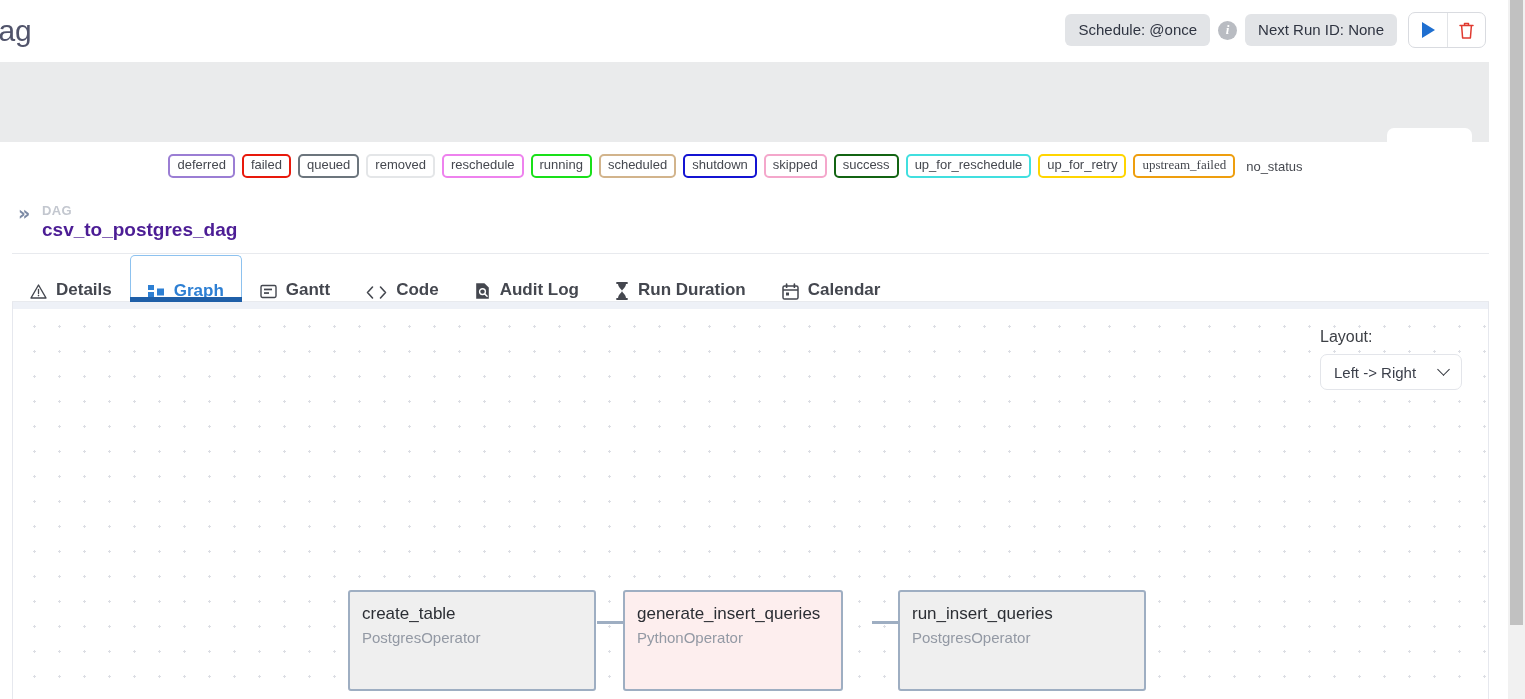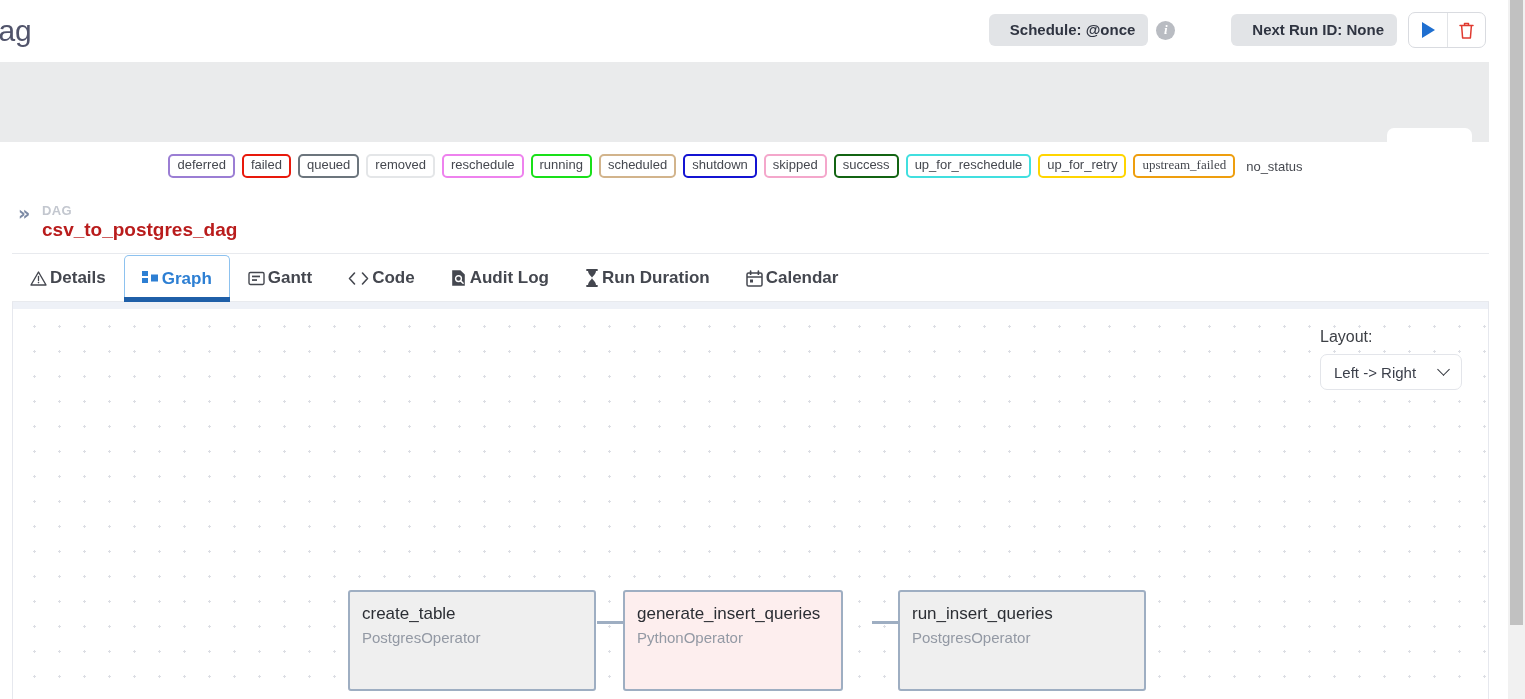--- a/index.html
+++ b/index.html
@@ -20,24 +20,23 @@
     position: absolute; left: -18px; top: 14px;
     font-size: 30px; color: #51546b; letter-spacing: -0.2px;
     white-space: nowrap;
   }
   .header-right {
     position: absolute; right: 22px; top: 12px;
     display: flex; align-items: center; gap: 8px;
   }
   .pill-badge {
     background: #e2e4e7; color: #2f3441;
-    font-size: 15px; font-weight: bold;
-    border-radius: 6px; padding: 7px 13px 8px 21px;
+    font-size: 15px; font-weight: normal;
+    border-radius: 6px; padding: 7px 13px 8px 13px;
     white-space: nowrap;
-    margin-left: 48px;
   }
   .info-icon {
     width: 19px; height: 19px; border-radius: 50%;
     background: #b9bcc2; color: #fff;
     font-size: 13px; font-weight: bold; font-style: italic;
     display: flex; align-items: center; justify-content: center;
     font-family: "Liberation Serif", serif;
   }
   .btn-group {
     display: flex; align-items: stretch;
@@ -129,32 +128,32 @@
     position: absolute; left: 6px; top: 10px;
     color: #7c8aa5; font-size: 19px; font-weight: bold; cursor: pointer;
     font-family: "DejaVu Sans", sans-serif;
   }
   .bc-dag-label {
     position: absolute; left: 30px; top: 11px;
     font-size: 13px; font-weight: bold; color: #c3c7cf; letter-spacing: 0.4px;
   }
   .bc-dag-name {
     position: absolute; left: 30px; top: 27px;
-    font-size: 19px; font-weight: bold; color: #b91c1c;
+    font-size: 19px; font-weight: bold; color: #4c1d95;
   }
 
   
   .tabs {
     position: absolute; left: 12px; top: 255px; width: 1477px; height: 47px;
     background: #fff;
     display: flex; align-items: stretch;
     border-bottom: 1px solid #e8eaee;
   }
   .tab {
-    display: flex; align-items: center; gap: 3px;
+    display: flex; align-items: flex-end; gap: 9px;
     padding: 0 17px; font-size: 17px; font-weight: bold; color: #44474f;
     cursor: pointer; position: relative; border: 1px solid transparent;
     border-radius: 5px 5px 0 0;
   }
   .tab.active {
     color: #2d7fd3;
     border: 1px solid #8dc2ef;
     border-bottom: none;
   }
   .tab.active::after {

